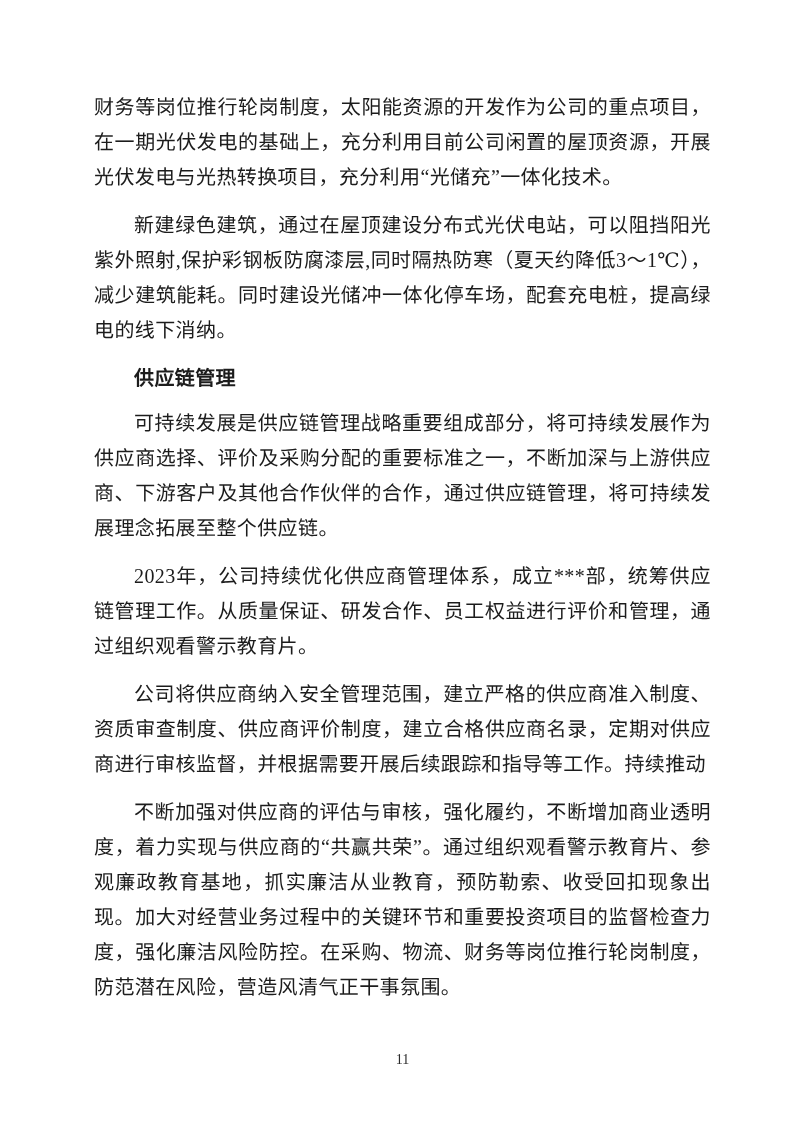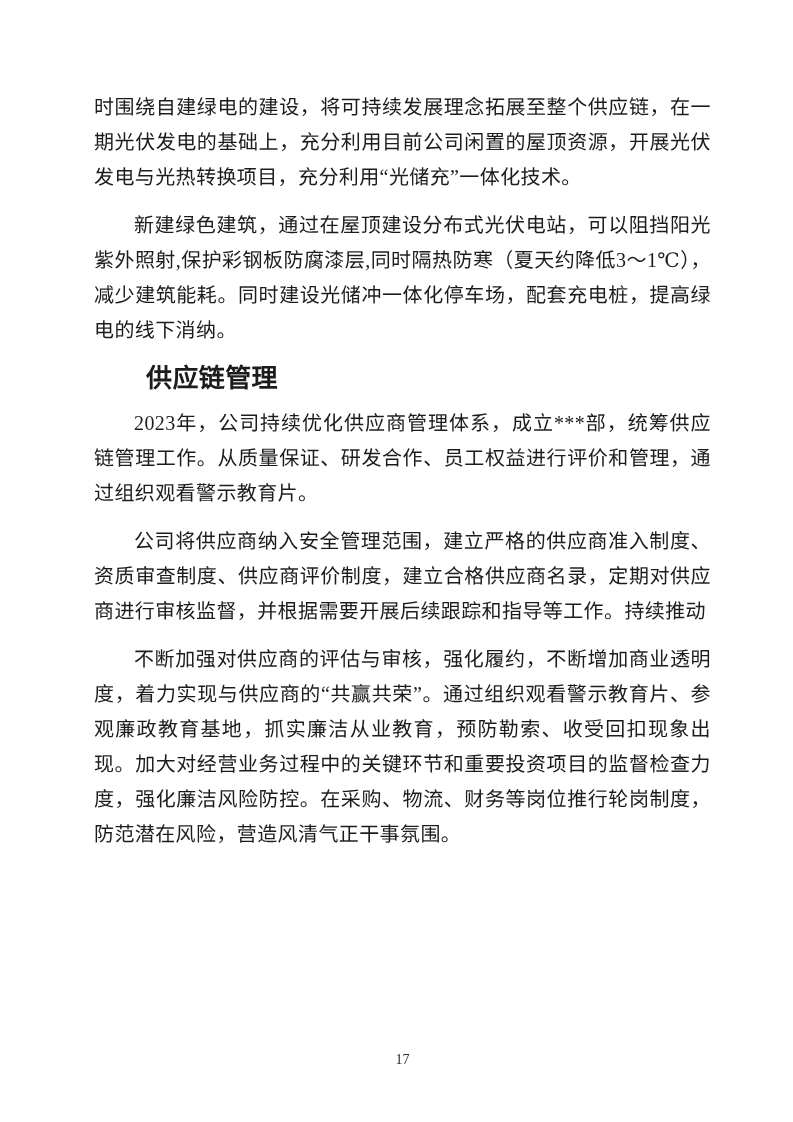--- a/index.html
+++ b/index.html
@@ -29,21 +29,21 @@
     line-height: 35px;
     text-align: justify;
     text-justify: inter-ideograph;
     letter-spacing: 0.4px;
   }
   .body-text p.para.indent {
     text-indent: 2em;
   }
   .body-text h2.heading {
     margin: 12px 0 10px 0;
-    font-size: 26px;
+    font-size: 20px;
     line-height: 35px;
     font-weight: bold;
     text-indent: 2em;
     letter-spacing: 0.4px;
   }
   .footer {
     position: absolute;
     left: 94px;
     top: 1050px;
     width: 617px;
@@ -52,23 +52,24 @@
     line-height: 20px;
     color: #2a2a2a;
   }
 </style>
 </head>
 <body>
 
 <div class="page" style="background: rgb(255, 255, 255); color: rgb(28, 28, 28);">
   <main class="body-text" id="body-text">
 
-  <p class="para">时围绕自建绿电的建设，将可持续发展理念拓展至整个供应链，在一期光伏发电的基础上，充分利用目前公司闲置的屋顶资源，开展光伏发电与光热转换项目，充分利用“光储充”一体化技术。</p>
+  <p class="para">财务等岗位推行轮岗制度，太阳能资源的开发作为公司的重点项目，在一期光伏发电的基础上，充分利用目前公司闲置的屋顶资源，开展光伏发电与光热转换项目，充分利用“光储充”一体化技术。</p>
       <p class="para indent">新建绿色建筑，通过在屋顶建设分布式光伏电站，可以阻挡阳光紫外照射,保护彩钢板防腐漆层,同时隔热防寒（夏天约降低3～1℃），减少建筑能耗。同时建设光储冲一体化停车场，配套充电桩，提高绿电的线下消纳。</p>
       <h2 class="heading">供应链管理</h2>
+      <p class="para indent">可持续发展是供应链管理战略重要组成部分，将可持续发展作为供应商选择、评价及采购分配的重要标准之一，不断加深与上游供应商、下游客户及其他合作伙伴的合作，通过供应链管理，将可持续发展理念拓展至整个供应链。</p>
       <p class="para indent">2023年，公司持续优化供应商管理体系，成立***部，统筹供应链管理工作。从质量保证、研发合作、员工权益进行评价和管理，通过组织观看警示教育片。</p>
       <p class="para indent">公司将供应商纳入安全管理范围，建立严格的供应商准入制度、资质审查制度、供应商评价制度，建立合格供应商名录，定期对供应商进行审核监督，并根据需要开展后续跟踪和指导等工作。持续推动</p>
       <p class="para indent">不断加强对供应商的评估与审核，强化履约，不断增加商业透明度，着力实现与供应商的“共赢共荣”。通过组织观看警示教育片、参观廉政教育基地，抓实廉洁从业教育，预防勒索、收受回扣现象出现。加大对经营业务过程中的关键环节和重要投资项目的监督检查力度，强化廉洁风险防控。在采购、物流、财务等岗位推行轮岗制度，防范潜在风险，营造风清气正干事氛围。</p>
     </main>
   <div class="footer">
-    <span>17</span>
+    <span>11</span>
   </div>
 </div>
 
 </body></html>

